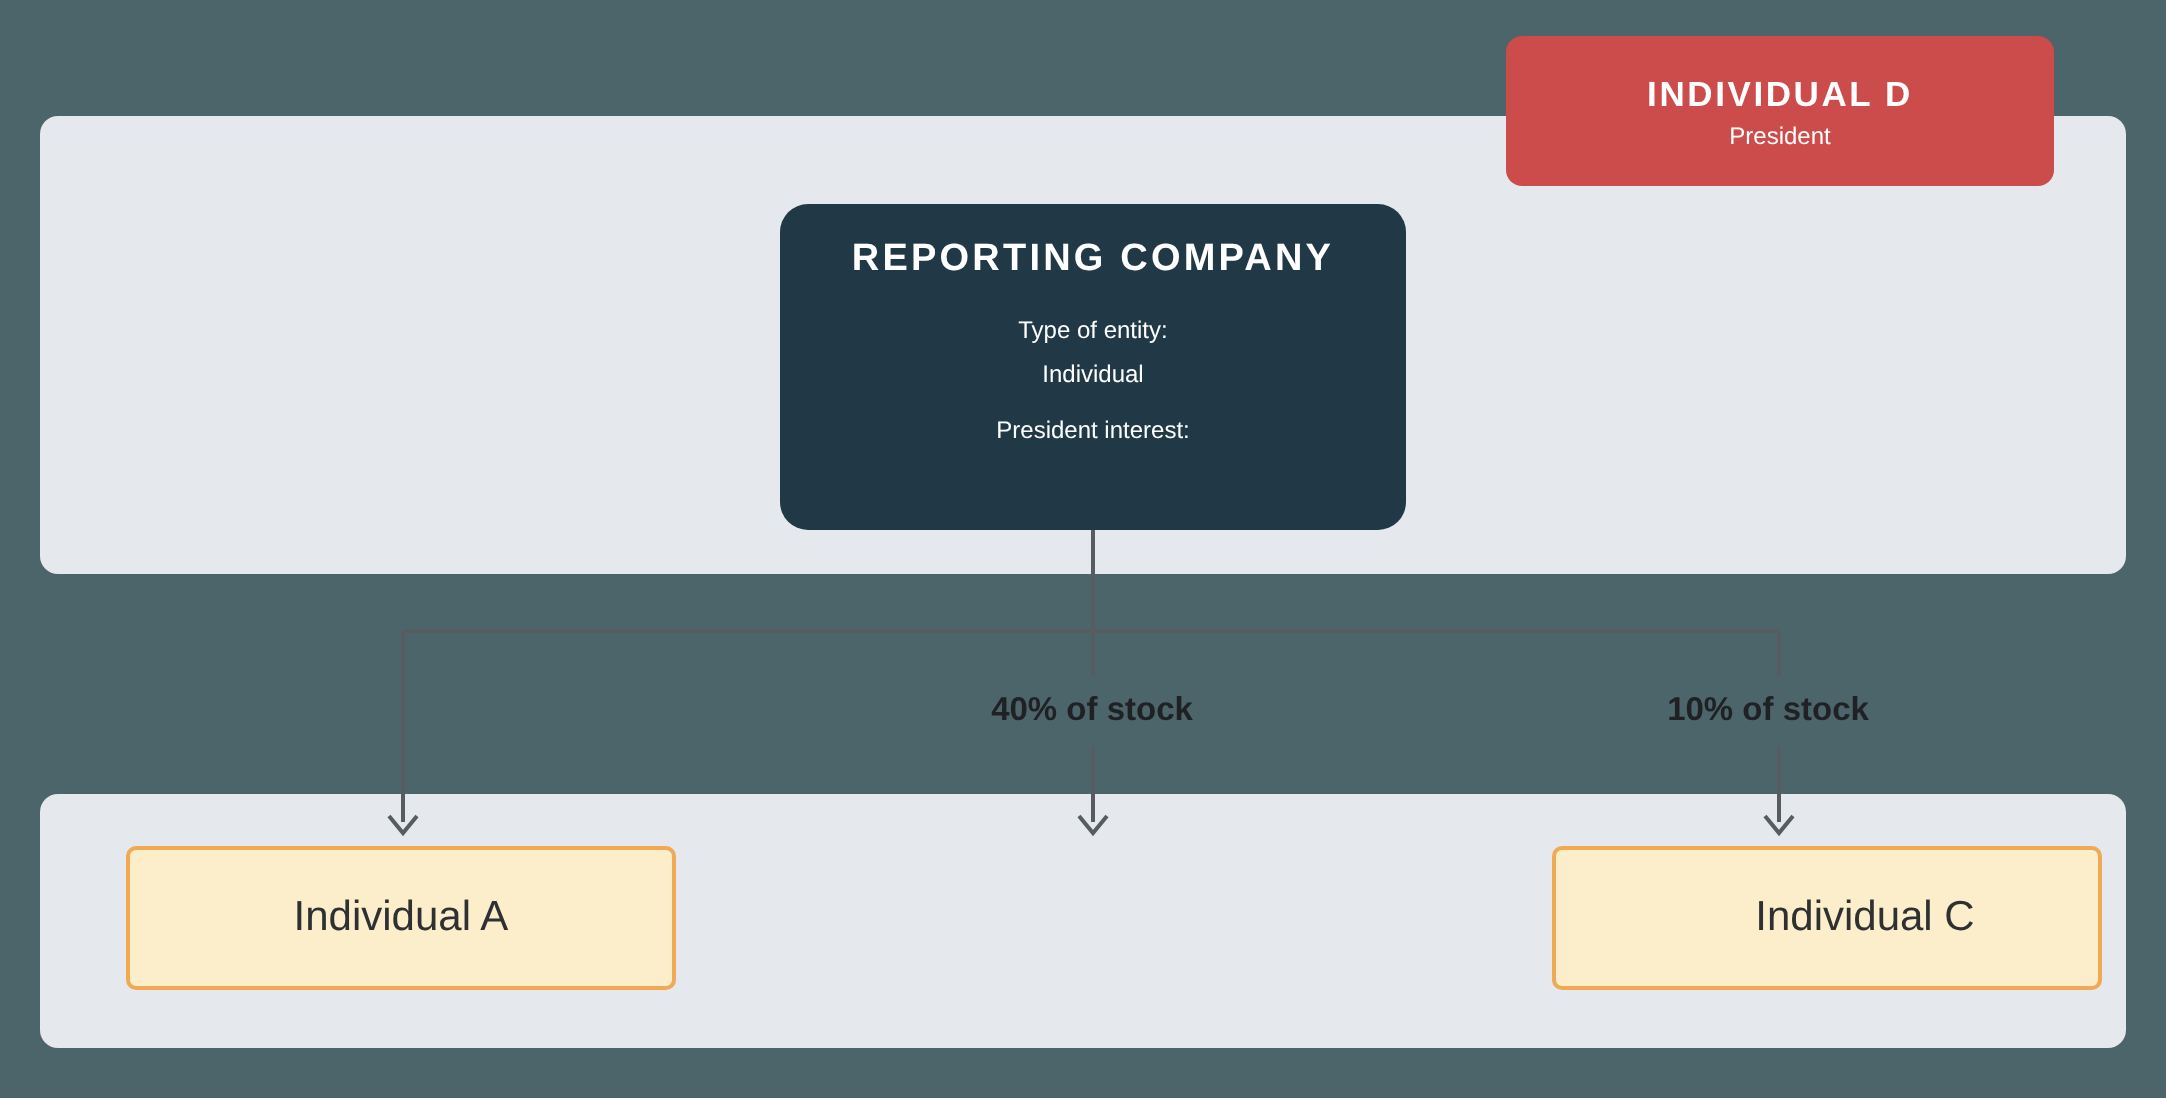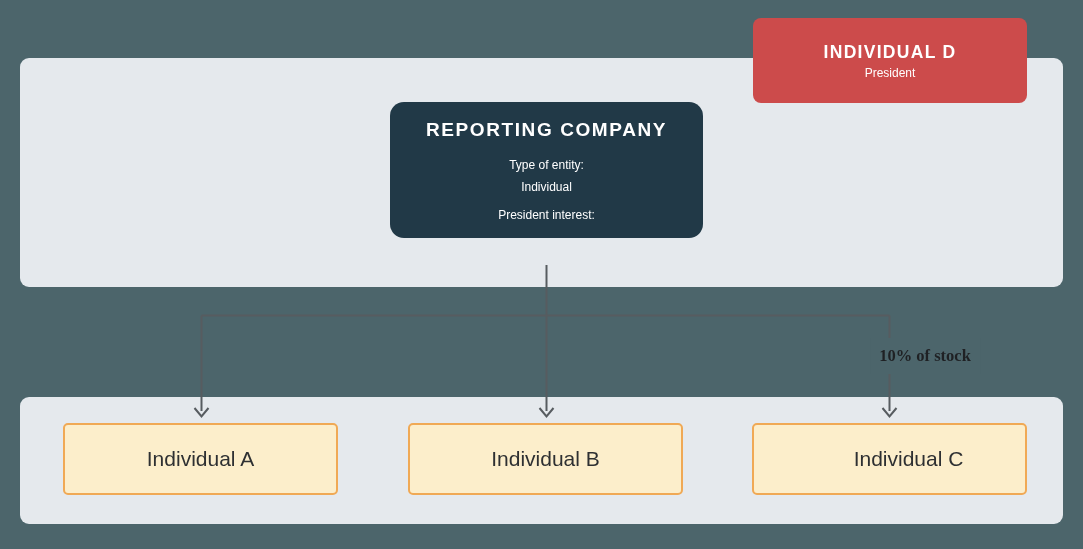--- a/index.html
+++ b/index.html
@@ -53,41 +53,41 @@
     position:absolute;
     display:flex;
     flex-direction:column;
     align-items:center;
     justify-content:center;
     text-align:center;
     z-index:2;
   }
   .node.reporting{
     left:390px; top:102px;
-    width:313px; height:136px;
+    width:313px; height:163px;
     background:var(--navy);
     border-radius:14px;
     color:#fff;
     justify-content:flex-start;
     padding-top:17px;
   }
   .rc-title{
     font-size:19px;
     font-weight:bold;
     letter-spacing:1.6px;
     margin-bottom:13px;
   }
   .rc-field{
     font-size:12px;
     line-height:22px;
     margin-bottom:6px;
   }
   .node.individual-d{
     left:753px; top:18px;
-    width:274px; height:85px;
+    width:274px; height:75px;
     background:var(--red);
     border-radius:8px;
     color:#fff;
   }
   .id-title{
     font-size:17.5px;
     font-weight:bold;
     letter-spacing:1.3px;
     margin-bottom:3px;
   }
@@ -102,40 +102,40 @@
     background:var(--teal);
     color:var(--label-text);
     font-size:16.5px;
     font-weight:bold;
     padding:8px 9px;
     white-space:nowrap;
     z-index:2;
   }
   .share-label.a{ left:202px; }
   .share-label.b{ left:546px; }
-  .share-label.c{ left:925px;font-family:Liberation Serif, serif; }
+  .share-label.c{ left:884px; }
 
   .owner-box{
     position:absolute;
     top:423px;
     width:275px;
     height:72px;
     background:var(--cream);
     border:2px solid var(--orange);
     border-radius:5px;
     display:flex;
     align-items:center;
     justify-content:center;
     color:var(--owner-text);
     font-size:21px;
     z-index:2;
   }
   .owner-box.a{ left:63px; }
   .owner-box.b{ left:408px; }
-  .owner-box.c{ left:752px;padding-left:38px; }
+  .owner-box.c{ left:776px;padding-left:38px; }
 </style>
 </head>
 <body>
 
 <div class="stage">
 
   <div class="panel top"></div>
   <div class="panel bottom"></div>
 
   <svg class="connectors" viewBox="0 0 1083 549" aria-hidden="true">
@@ -162,25 +162,23 @@
     <div class="rc-field">
       <div>President interest:</div>
     </div>
   </div>
 
   <div class="node individual-d">
     <div class="id-title">INDIVIDUAL D</div>
     <div class="id-subtitle">President</div>
   </div>
 
+  <div class="share-label b">40% of stock</div>
   <div class="share-label c">10% of stock</div>
 
   <div class="owner-box a">
     <span>Individual A</span>
-  </div>
-  <div class="owner-box b">
-    <span>Individual B</span>
   </div>
   <div class="owner-box c">
     <span>Individual C</span>
   </div>
 
 </div>
 
 </body></html>

